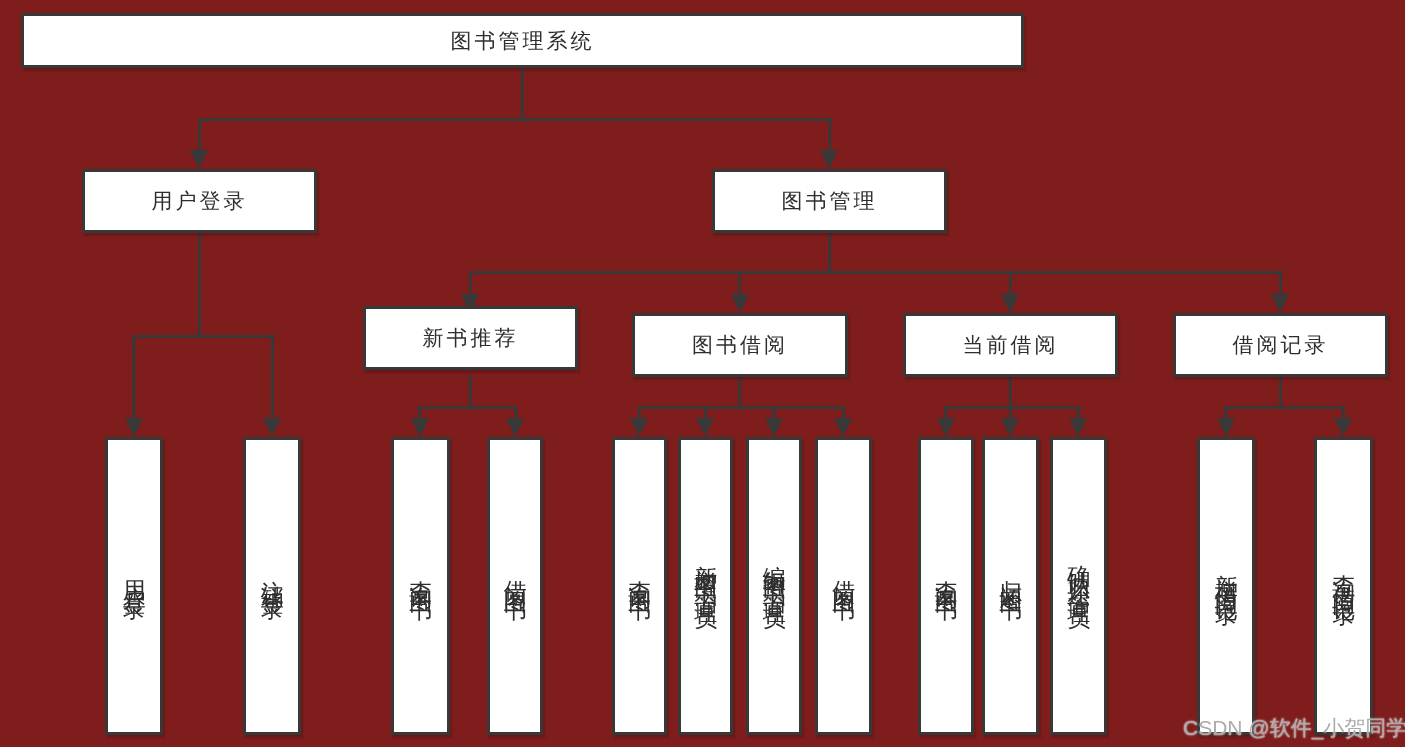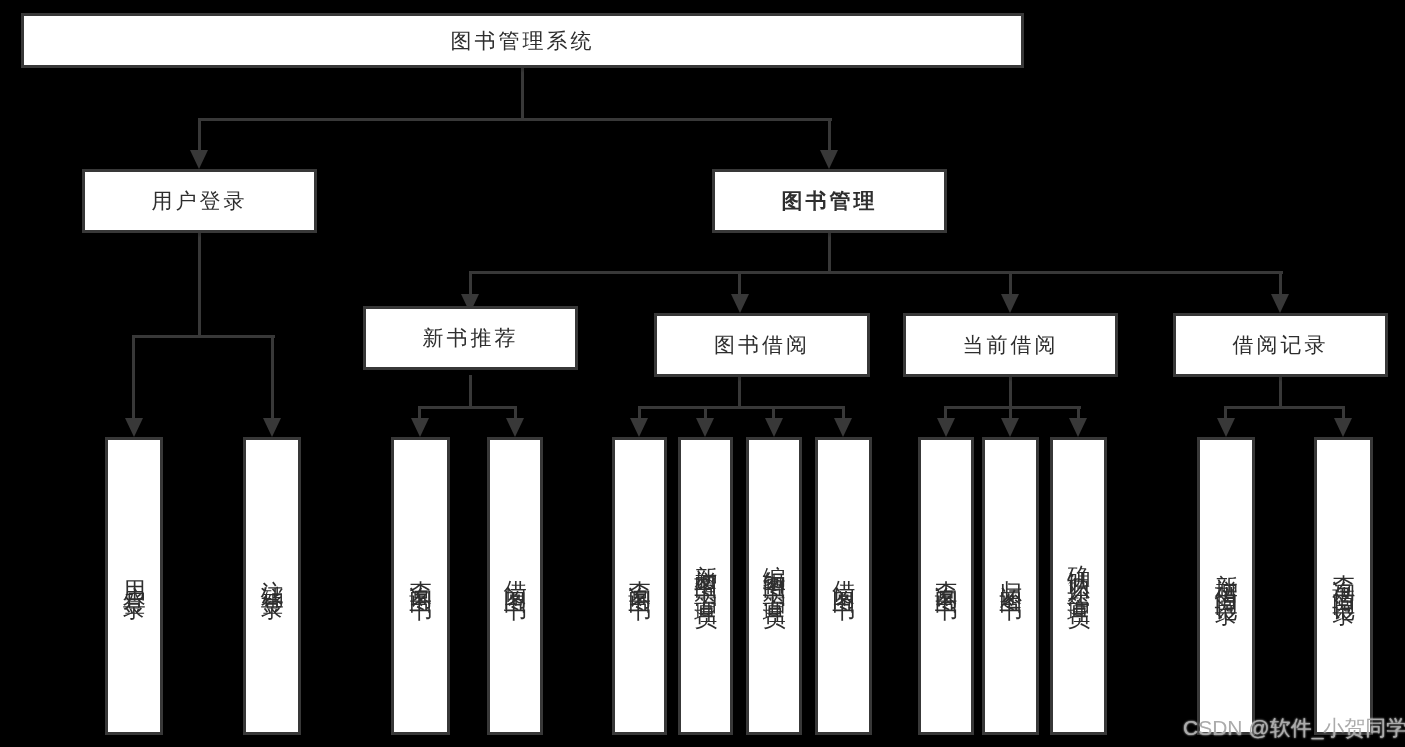--- a/index.html
+++ b/index.html
@@ -5,21 +5,21 @@
   html, body {
     margin: 0;
     padding: 0;
     background: #ffffff;
     font-family: "Liberation Sans", "DejaVu Sans", sans-serif;
   }
   .stage {
     position: relative;
     width: 1405px;
     height: 747px;
-    background: #000000;
+    background: #7f1d1d;
     overflow: hidden;
   }
   .box {
     position: absolute;
     box-sizing: border-box;
     background: #ffffff;
     border: 3px solid #383838;
     box-shadow: 2px 3px 2px rgba(0,0,0,0.18);
     display: flex;
     align-items: center;
@@ -77,21 +77,21 @@
   <div class="ln" style="left:521px; top:66px; width:3px; height:55px;"></div>
   <div class="ln" style="left:198px; top:118px; width:634px; height:3px;"></div>
   <div class="ln" style="left:198px; top:118px; width:3px; height:36px;"></div>
   <div class="ln" style="left:828px; top:118px; width:3px; height:36px;"></div>
   <div class="arr" style="left:190px; top:150px;"></div>
   <div class="arr" style="left:820px; top:150px;"></div>
 
   <div class="box hbox" style="left:82px; top:169px; width:235px; height:64px;">
     <span>用户登录</span>
   </div>
-  <div class="box hbox" style="left:712px; top:169px; width:235px; height:64px;font-weight:bold;">
+  <div class="box hbox" style="left:712px; top:169px; width:235px; height:64px;">
     <span>图书管理</span>
   </div>
 
   <div class="ln" style="left:198px; top:231px; width:3px; height:107px;"></div>
   <div class="ln" style="left:132px; top:335px; width:143px; height:3px;"></div>
   <div class="ln" style="left:132px; top:335px; width:3px; height:85px;"></div>
   <div class="ln" style="left:271px; top:335px; width:3px; height:85px;"></div>
   <div class="arr" style="left:125px; top:418px;"></div>
   <div class="arr" style="left:263px; top:418px;"></div>
 
@@ -102,21 +102,21 @@
   <div class="ln" style="left:1009px; top:271px; width:3px; height:26px;"></div>
   <div class="ln" style="left:1279px; top:271px; width:3px; height:26px;"></div>
   <div class="arr" style="left:461px; top:294px;"></div>
   <div class="arr" style="left:731px; top:294px;"></div>
   <div class="arr" style="left:1001px; top:294px;"></div>
   <div class="arr" style="left:1271px; top:294px;"></div>
 
   <div class="box hbox" style="left:363px; top:306px; width:215px; height:64px;">
     <span>新书推荐</span>
   </div>
-  <div class="box hbox" style="left:632px; top:313px; width:216px; height:64px;margin-left:22px;">
+  <div class="box hbox" style="left:632px; top:313px; width:216px; height:64px;">
     <span>图书借阅</span>
   </div>
   <div class="box hbox" style="left:903px; top:313px; width:215px; height:64px;">
     <span>当前借阅</span>
   </div>
   <div class="box hbox" style="left:1173px; top:313px; width:215px; height:64px;">
     <span>借阅记录</span>
   </div>
 
   <div class="ln" style="left:469px; top:375px; width:3px; height:34px;"></div>

